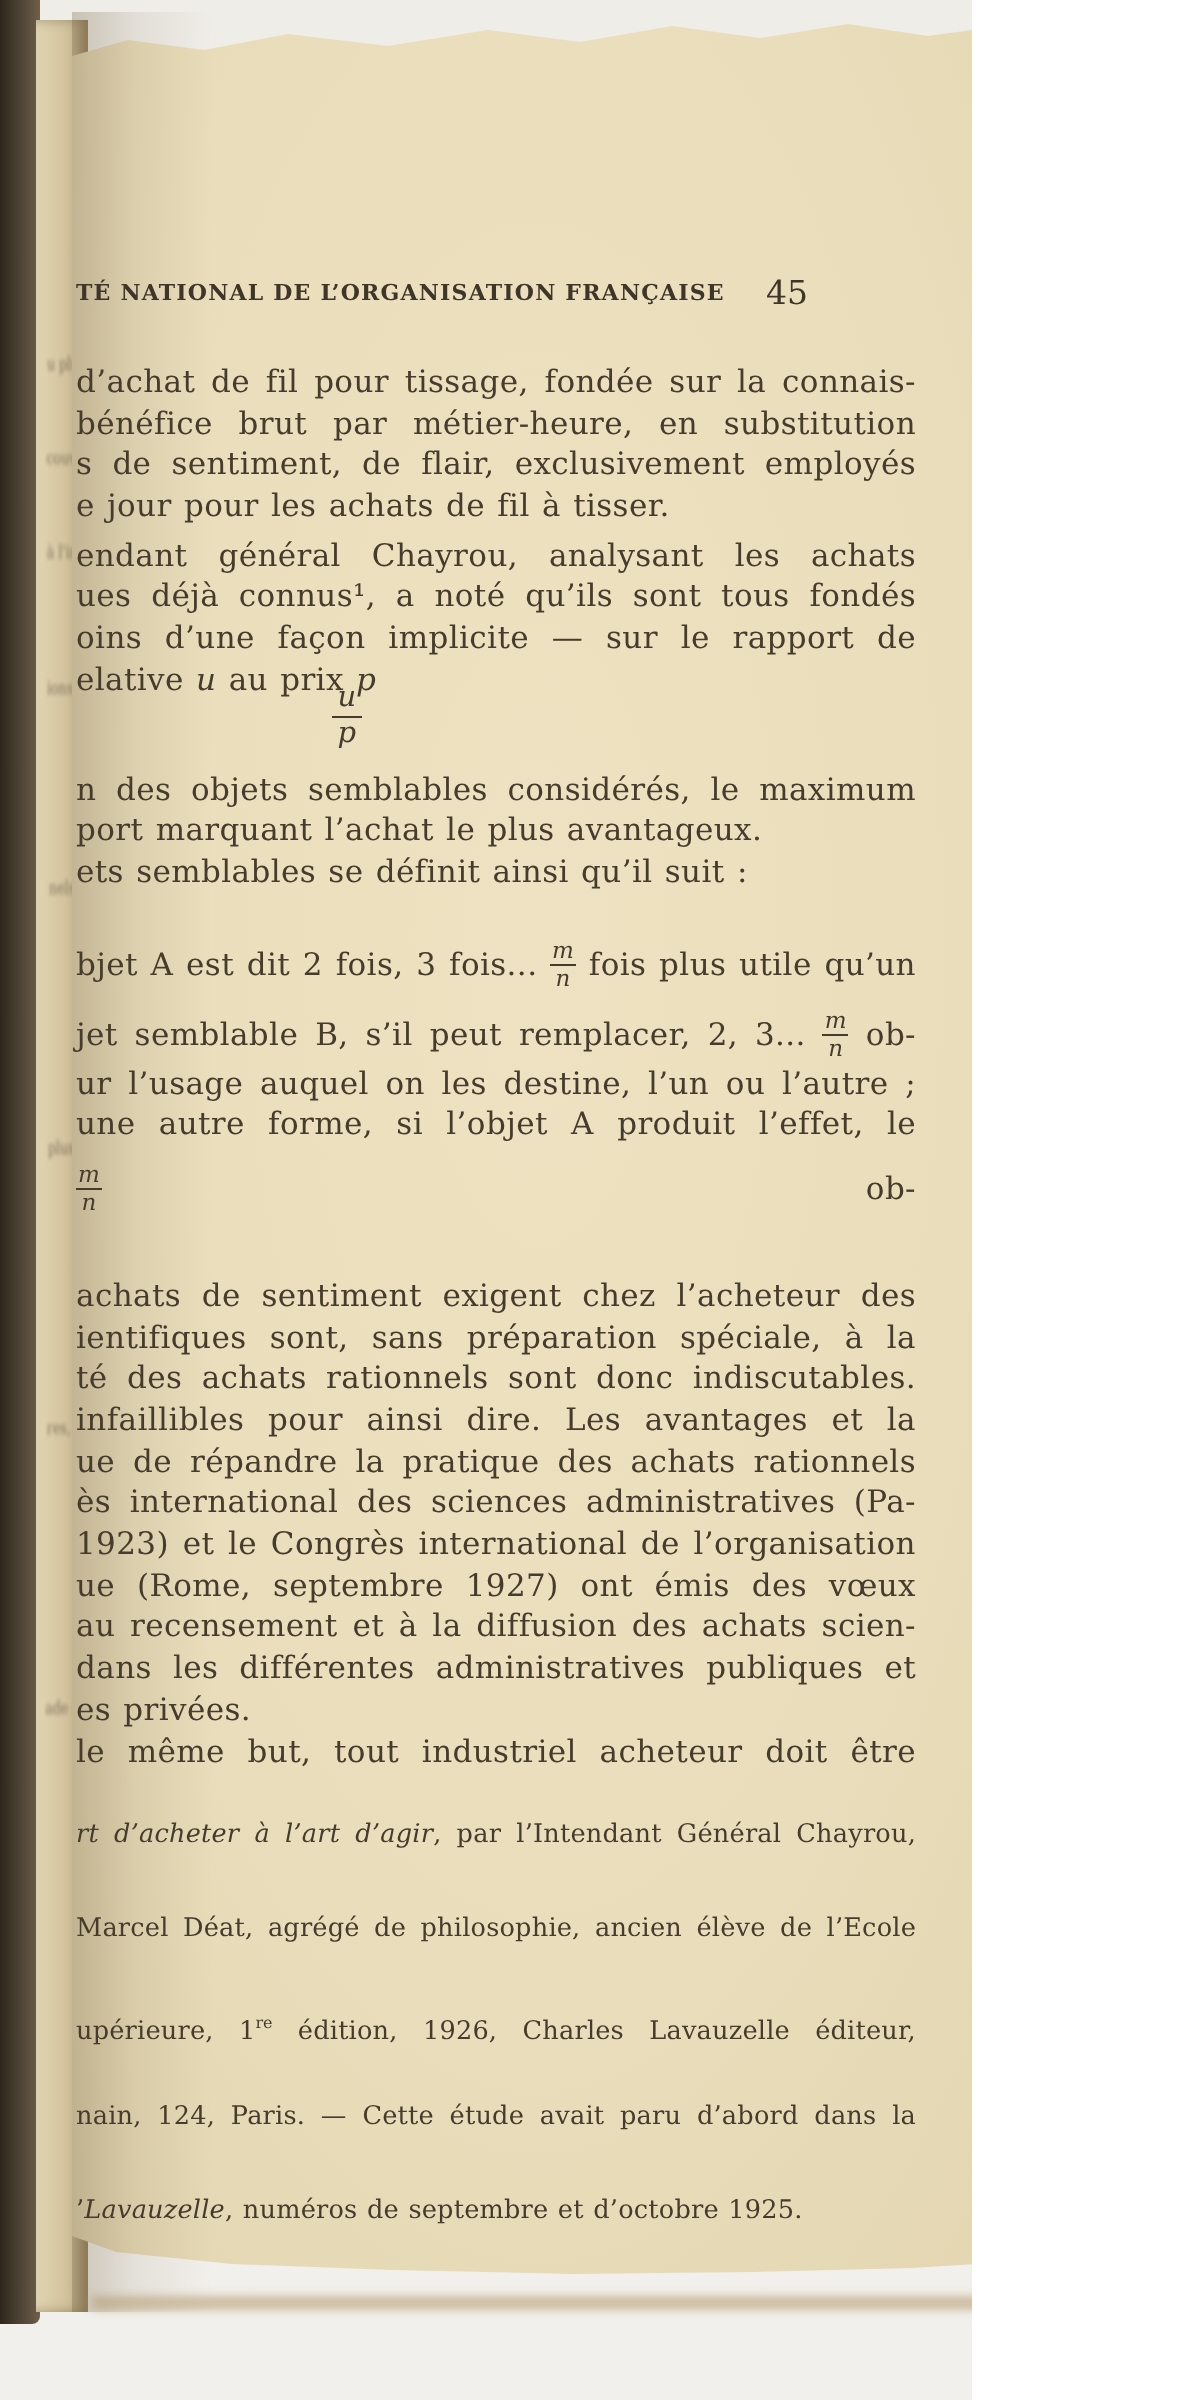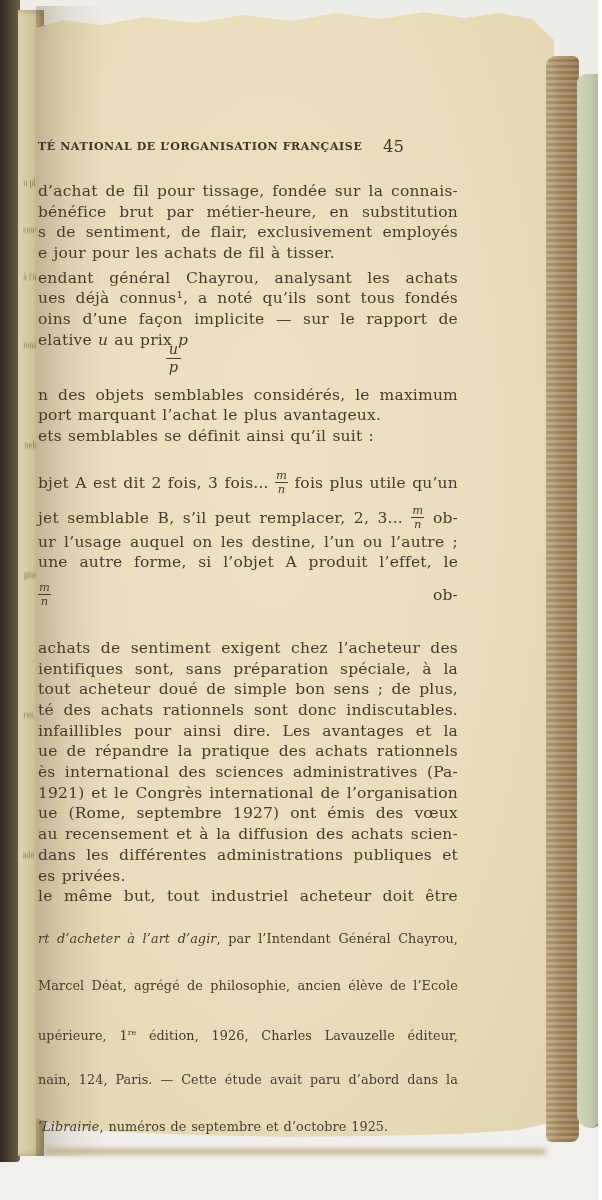--- a/index.html
+++ b/index.html
@@ -1,16 +1,16 @@
 <!DOCTYPE html>
 <html><head>
 <meta charset="utf-8">
 <style>
   html,body{margin:0;padding:0;}
-  .photo{position:relative;width:598px;height:1200px;overflow:hidden;
+  .photo{position:relative;width:486px;height:1200px;overflow:hidden;
     background:linear-gradient(180deg,#efede8 0%,#f0eee9 55%,#f2f0ec 100%);
     font-family:"DejaVu Serif","Liberation Serif",serif;}
   
   .spine{position:absolute;left:0;top:0;width:20px;height:1162px;
     background:linear-gradient(90deg,#2e261c 0%,#4a4033 45%,#6d5f4a 100%);
     border-radius:0 0 4px 0;}
   
   .facing{position:absolute;left:18px;top:10px;width:26px;height:1146px;
     background:linear-gradient(90deg,#e2d5b2 0%,#d3c49e 55%,#bfae87 100%);
     box-shadow:inset -4px 0 6px rgba(90,74,50,.45);}
@@ -149,38 +149,37 @@
       <div class="fl fl-e j"><span class="ifrac">
             <span>m</span>
             <span class="bar"></span>
             <span>n</span>
           </span><span> ob-</span></div>
 
       <div class="gap25"></div>
 
       <div class="bl j">achats de sentiment exigent chez l’acheteur des</div>
       <div class="bl j">ientifiques sont, sans préparation spéciale, à la</div>
-      <div class="bl j">tout acheteur doué de simple bon sens ; de plus,</div>
       <div class="bl j">té des achats rationnels sont donc indiscutables.</div>
       <div class="bl j">infaillibles pour ainsi dire. Les avantages et la</div>
       <div class="bl j">ue de répandre la pratique des achats rationnels</div>
       <div class="bl j">ès international des sciences administratives (Pa-</div>
-      <div class="bl j">1921) et le Congrès international de l’organisation</div>
+      <div class="bl j">1923) et le Congrès international de l’organisation</div>
       <div class="bl j">ue (Rome, septembre 1927) ont émis des vœux</div>
       <div class="bl j">au recensement et à la diffusion des achats scien-</div>
-      <div class="bl j">dans les différentes administrations publiques et</div>
+      <div class="bl j">dans les différentes administratives publiques et</div>
       <div class="bl l">es privées.</div>
 
       <div class="bl j">le même but, tout industriel acheteur doit être</div>
     </div>
 
     <div class="footnote">
       <div class="fn j"><span class="it">rt d’acheter à l’art d’agir</span><span>, par l’Intendant Général Chayrou,</span></div>
       <div class="fn j">Marcel Déat, agrégé de philosophie, ancien élève de l’Ecole</div>
       <div class="fn j"><span>upérieure, 1</span><span class="sup">re</span><span> édition, 1926, Charles Lavauzelle éditeur,</span></div>
       <div class="fn j">nain, 124, Paris. — Cette étude avait paru d’abord dans la</div>
-      <div class="fn l"><span>’</span><span class="it">Librairie</span><span>, numéros de septembre et d’octobre 1925.</span></div>
+      <div class="fn l"><span>’</span><span class="it">Lavauzelle</span><span>, numéros de septembre et d’octobre 1925.</span></div>
     </div>
 
   </div>
 
 
 </div>
 
 </body></html>

